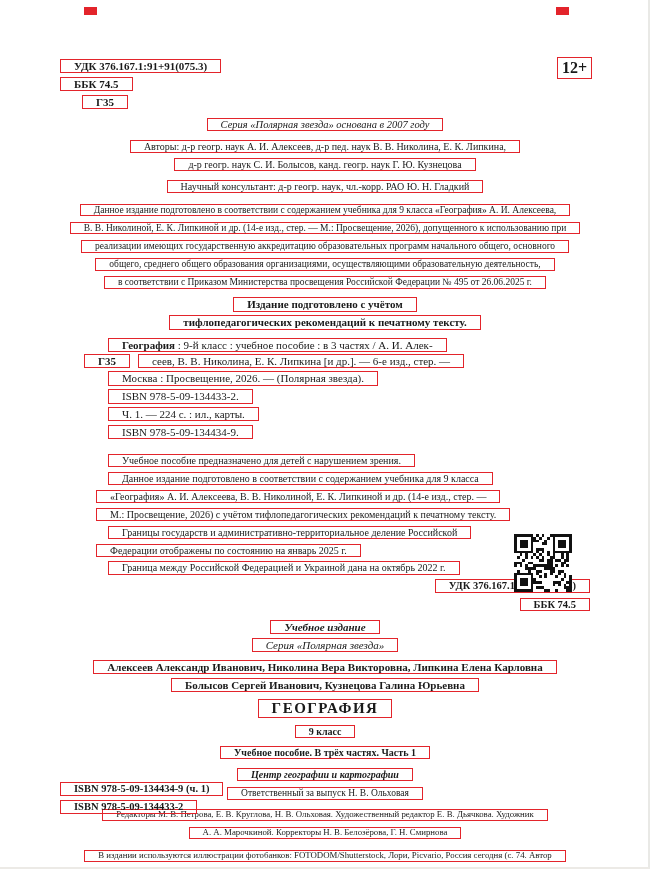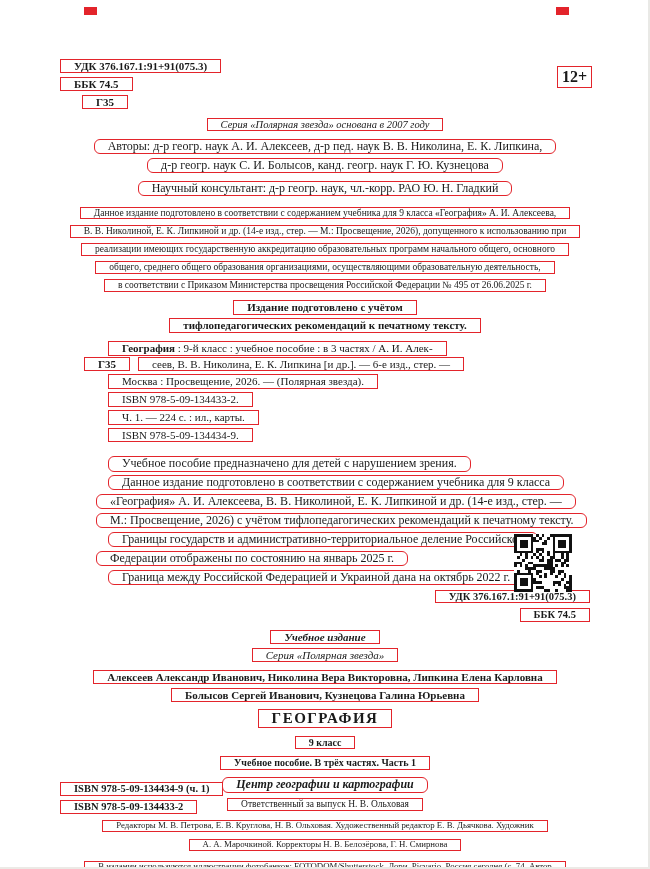--- a/index.html
+++ b/index.html
@@ -12,29 +12,29 @@
   }
   .content { padding:56px 58px 0 60px; }
   .ln { line-height:1.12; }
   .c { text-align:center; }
   .r { text-align:right; }
   .box { display:inline-block; border:1px solid #e3242b; padding:0 13px; margin:0.5px 0; }
   .b { font-weight:bold; }
   .i { font-style:italic; }
   .f88 { font-size:8.8px; }
   .f95 { font-size:9.5px; }
-  .f10 { font-size:12px;border-radius:6px; }
+  .f10 { font-size:10px; }
   .f105 { font-size:10.5px; }
   .f11 { font-size:11px; }
   .f12 { font-size:10px; }
   .f15 { font-size:15px; letter-spacing:1.5px; }
   .mark { position:absolute; width:13px; height:8px; background:#e3242b; top:7px; }
   .mark.left { left:84px; }
   .mark.right { left:556px; }
-  .age { position:absolute; top:65px; right:56px; }
+  .age { position:absolute; top:56px; right:56px; }
   .age .box { font-size:16px; font-weight:bold; padding:1px 4px; }
   .mt2{margin-top:10px;} .mt3{margin-top:3px;} .mt4{margin-top:4px;} .mt5{margin-top:5px;} .mt6{margin-top:6px;}
   .ind1 { margin-left:24px; }
   .ind2 { margin-left:36px; }
   .ind3 { margin-left:48px; }
   .card-row { display:flex; align-items:flex-start; }
   .card-row .code { margin-right:8px; }
   .qr { position:absolute; left:514px; top:534px; width:58px; height:58px; background:#fff; }
   .footer { position:absolute; left:60px; right:56px; top:752px; display:flex; justify-content:space-between; align-items:flex-start; }
   .isbn-block { margin-top:26px; }

